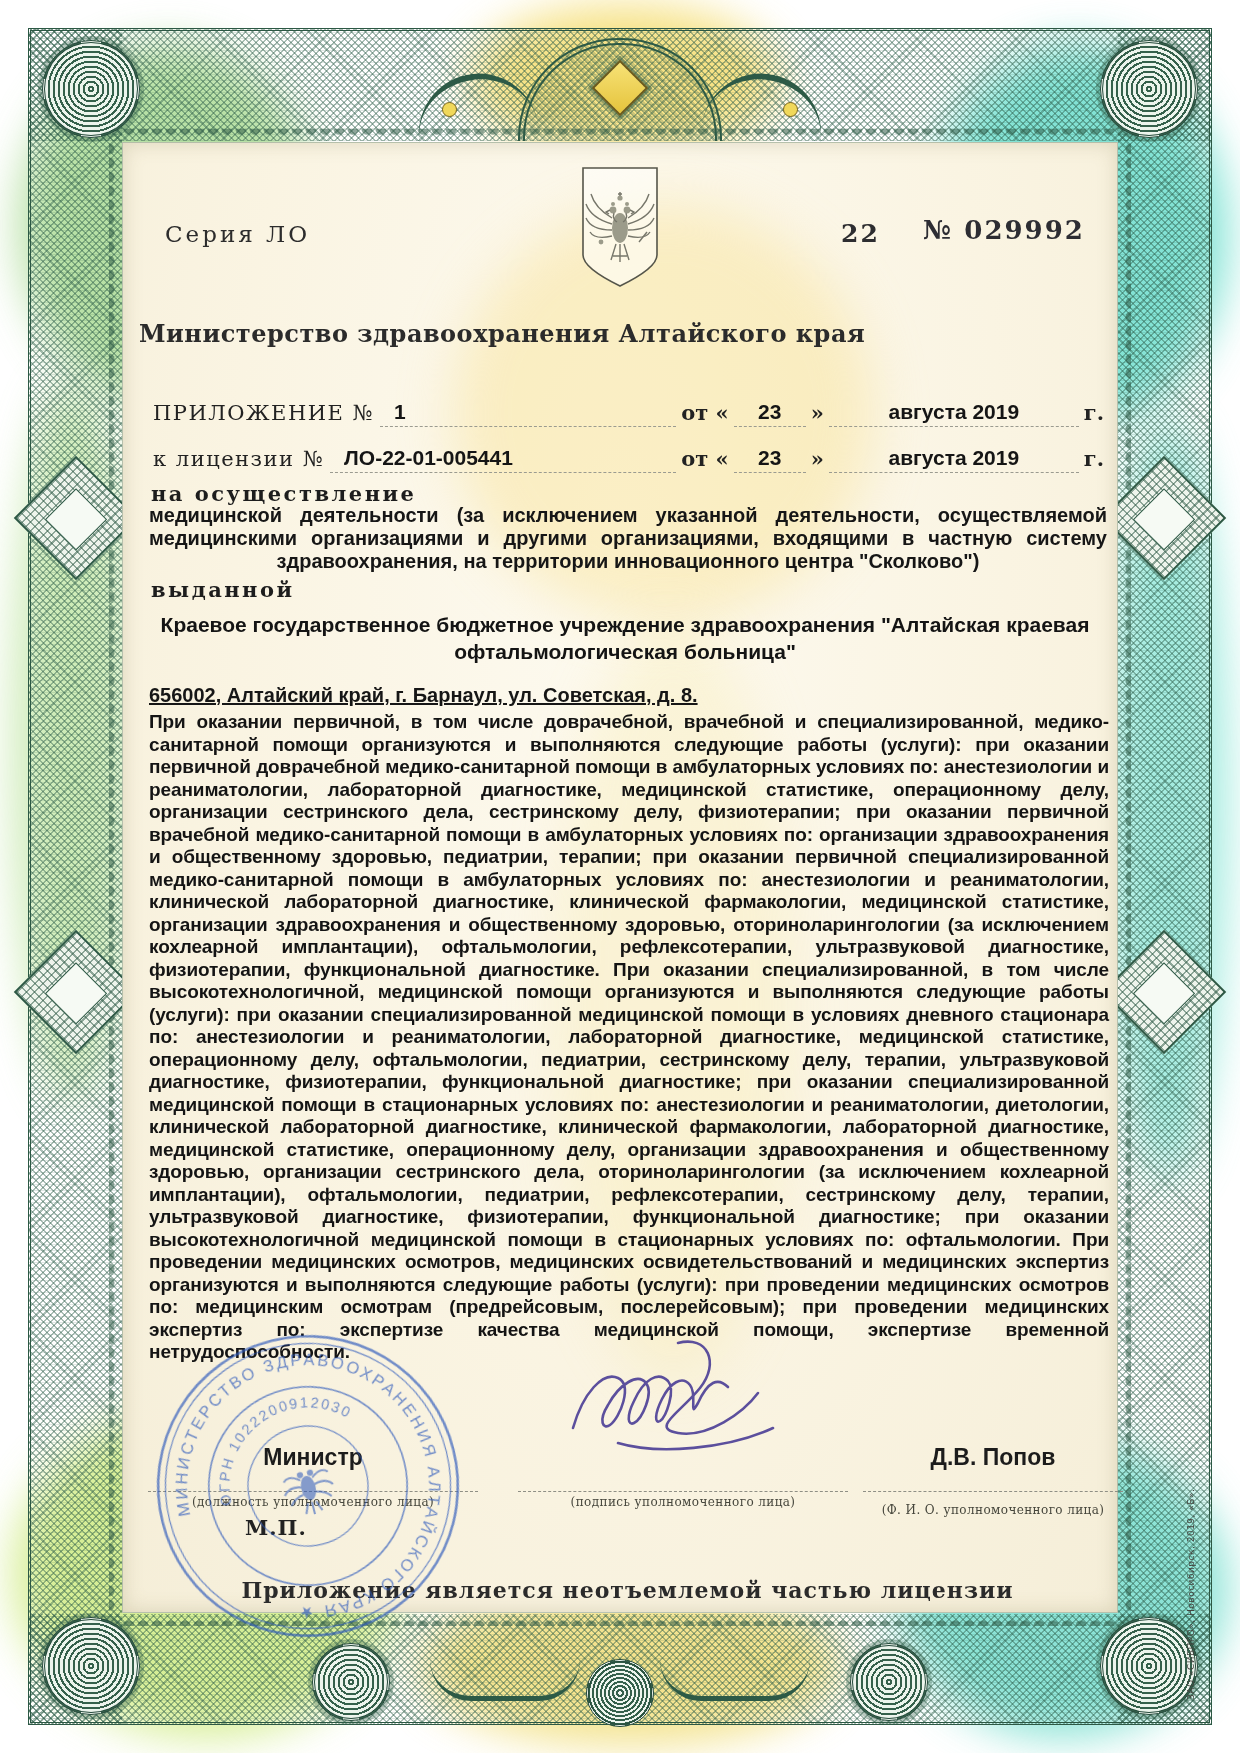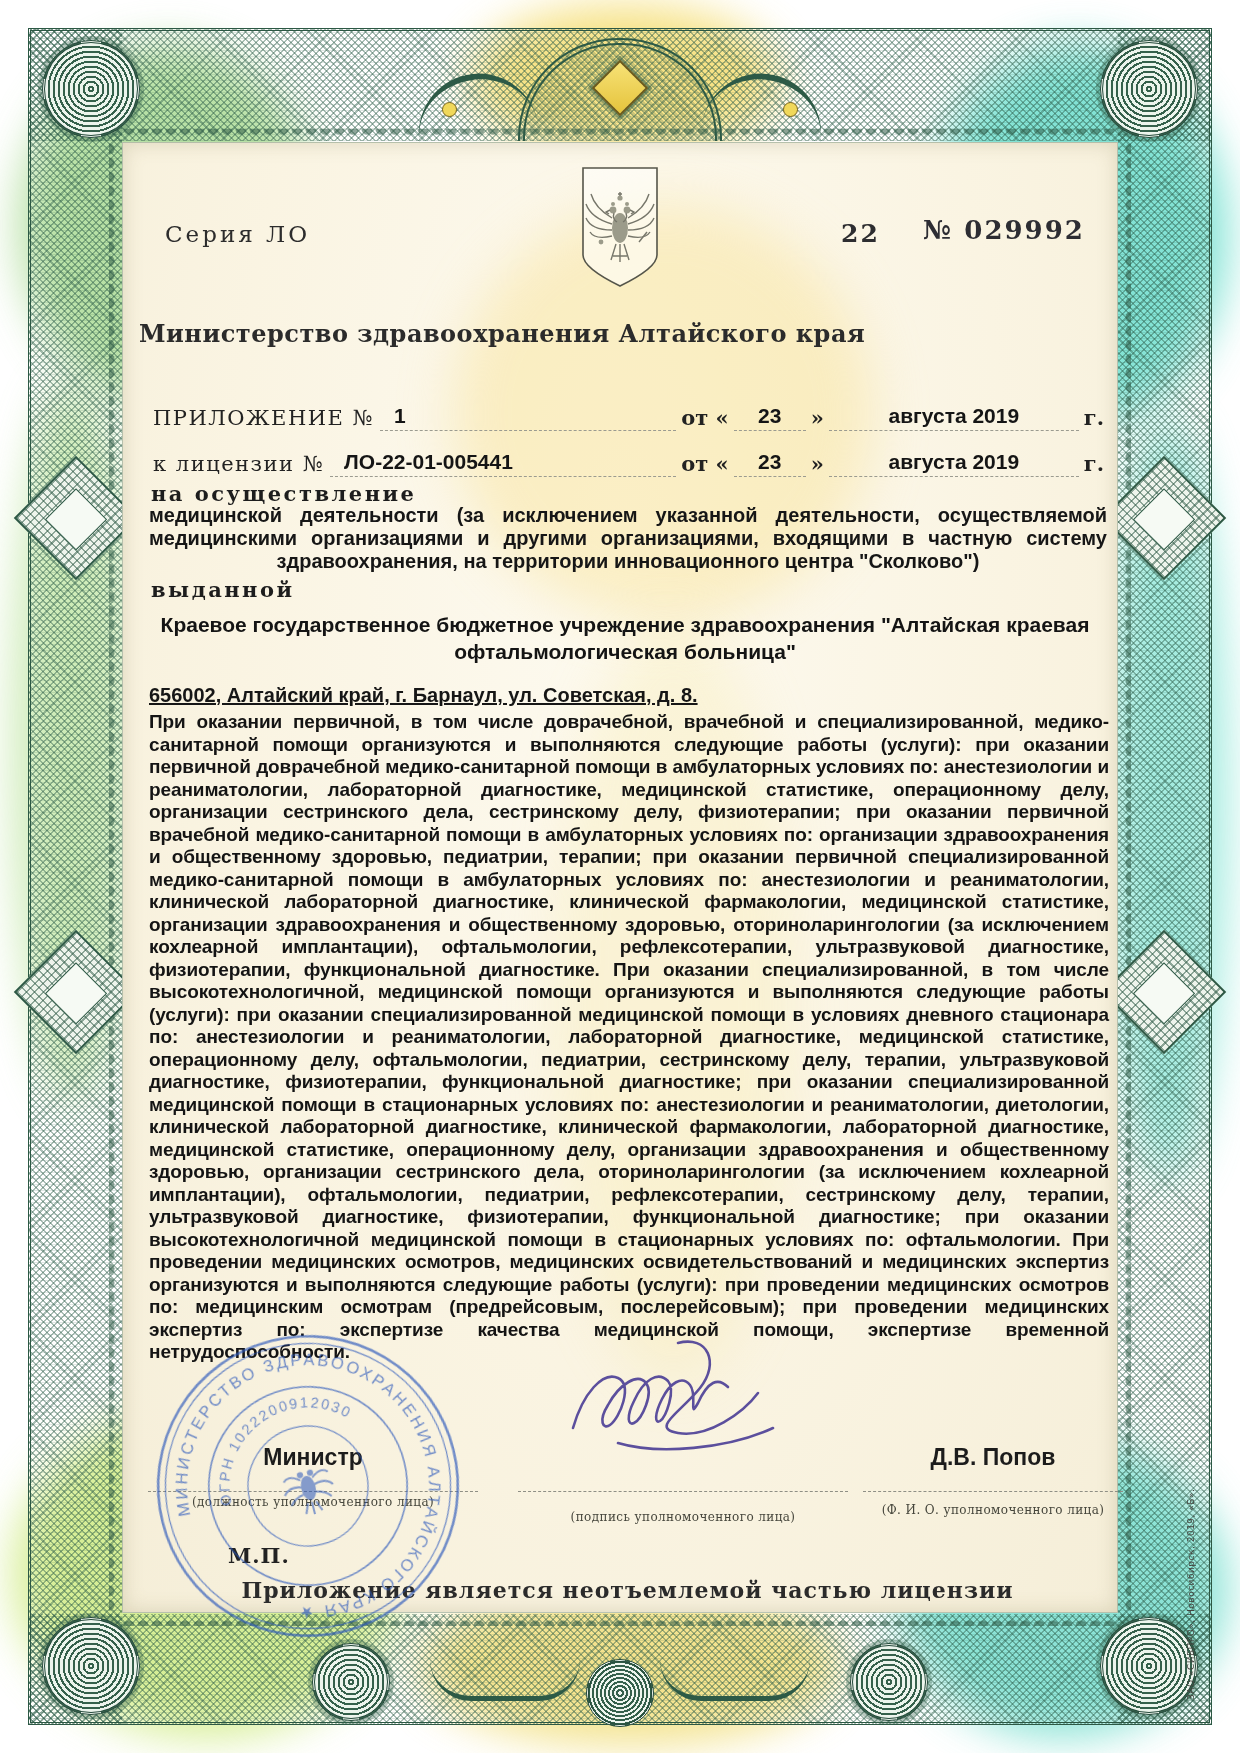--- a/index.html
+++ b/index.html
@@ -82,21 +82,21 @@
   .glow{position:absolute;border-radius:50%;filter:blur(26px);z-index:0;}
   .gl-1{left:330px;top:60px;width:420px;height:420px;background:rgba(246,222,130,.38);}
   .gl-2{left:430px;top:480px;width:240px;height:760px;background:rgba(246,226,140,.22);}
   
   .abs{position:absolute;}
   .series{left:42px;top:78px;font:400 23px "DejaVu Serif",serif;letter-spacing:3px;color:#2c2c2c;}
   .code22{left:718px;top:76px;font:700 25px "DejaVu Serif",serif;letter-spacing:2px;color:#2d2d30;}
   .serialno{left:800px;top:72px;font:700 26px "DejaVu Serif",serif;letter-spacing:2px;color:#2d2d33;}
   .emblem{left:50%;top:22px;transform:translateX(-50%);}
   .title{left:0;right:0;top:176px;text-align:left;font:700 24px "DejaVu Serif",serif;color:#2b2b2b;letter-spacing:.5px;padding-left:16px;}
-  .form-row{left:30px;right:8px;display:flex;align-items:flex-end;height:36px;}
+  .form-row{left:30px;right:8px;display:flex;align-items:center;height:36px;}
   .fr1{top:252px;} .fr2{top:298px;}
   .lbl{font:400 21px "DejaVu Serif",serif;color:#222;letter-spacing:1.5px;white-space:nowrap;padding:0 6px 1px 0;}
   .sm{padding:0 5px 1px 5px;letter-spacing:0;font-weight:bold;}
   .u{border-bottom:1.5px dashed #9b9b90;}
   .val{font:700 21px "Liberation Sans",sans-serif;color:#151515;padding-bottom:2px;}
   .fill{flex:1;padding-left:14px;}
   .day{width:72px;text-align:center;}
   .month{width:250px;text-align:center;}
   .intro{left:28px;font:700 21px "DejaVu Serif",serif;letter-spacing:2.5px;color:#1d1d1d;}
   .in1{top:338px;} .in2{top:434px;}
@@ -105,24 +105,24 @@
   .orgname{left:20px;right:10px;top:468px;font:700 21px/27px "Liberation Sans",sans-serif;color:#141414;text-align:center;}
   .address{left:26px;right:10px;top:541px;font:700 20px "Liberation Sans",sans-serif;color:#161616;text-decoration:underline;}
   .works{left:26px;right:8px;top:568px;font:700 19px/22.5px "Liberation Sans",sans-serif;color:#141414;
      text-align:justify;letter-spacing:-.1px;}
   .sigrow-col{position:absolute;display:flex;flex-direction:column;}
   .sig-val{min-height:36px;display:flex;align-items:flex-end;justify-content:center;
      font:700 23px "Liberation Sans",sans-serif;color:#1c1c1c;border-bottom:1.5px dashed #8f8f85;padding-bottom:20px;}
   .caption{text-align:center;font:400 12px "DejaVu Serif",serif;color:#46463c;letter-spacing:.4px;padding-top:3px;
      filter:blur(.3px);}
   .c1{left:25px;top:1292px;width:330px;}
-  .c2{left:395px;top:1292px;width:330px;gap:15px;}
+  .c2{left:395px;top:1292px;width:330px;}
   .c3{left:740px;top:1292px;width:260px;gap:8px;}
   .signature-svg{position:absolute;left:30px;top:-102px;z-index:6;}
-  .mp{left:105px;top:1372px;font:700 21px "DejaVu Serif",serif;letter-spacing:1px;color:#222;margin-top:28px;}
+  .mp{left:122px;top:1372px;font:700 21px "DejaVu Serif",serif;letter-spacing:1px;color:#222;}
   .stamp-wrap{left:30px;top:1188px;width:310px;height:310px;z-index:6;opacity:.66;
      transform:rotate(-14deg);filter:blur(.5px);}
   .footer-note{left:0;right:0;top:1434px;text-align:center;font:700 22px "DejaVu Serif",serif;
      color:#2b2b2b;letter-spacing:1px;margin-left:15px;}
   .printer{position:absolute;left:1186px;top:1700px;transform:rotate(-90deg);transform-origin:0 0;
      white-space:nowrap;font:400 9px "DejaVu Sans",sans-serif;color:#44443f;letter-spacing:.5px;z-index:5;}
 </style>
 </head>
 <body>
 

